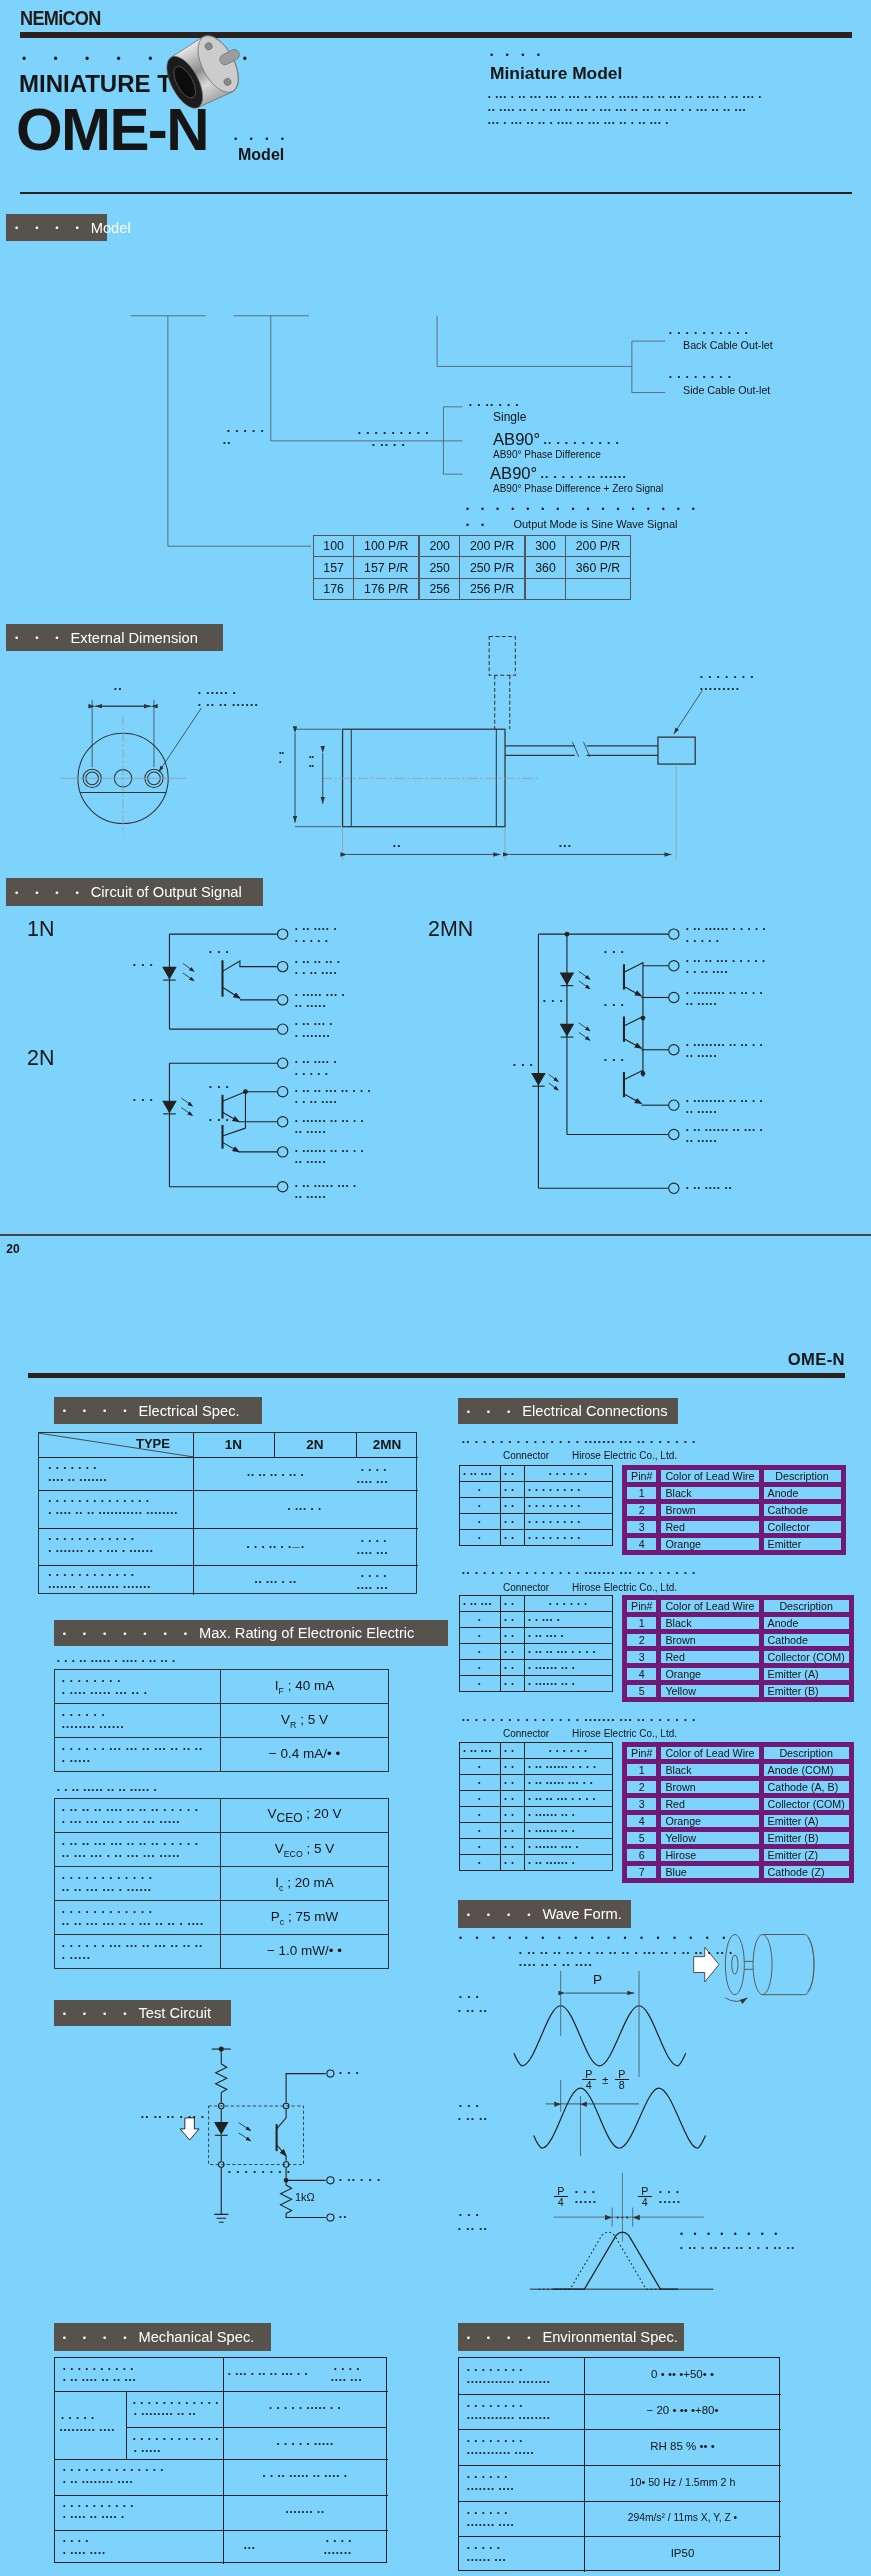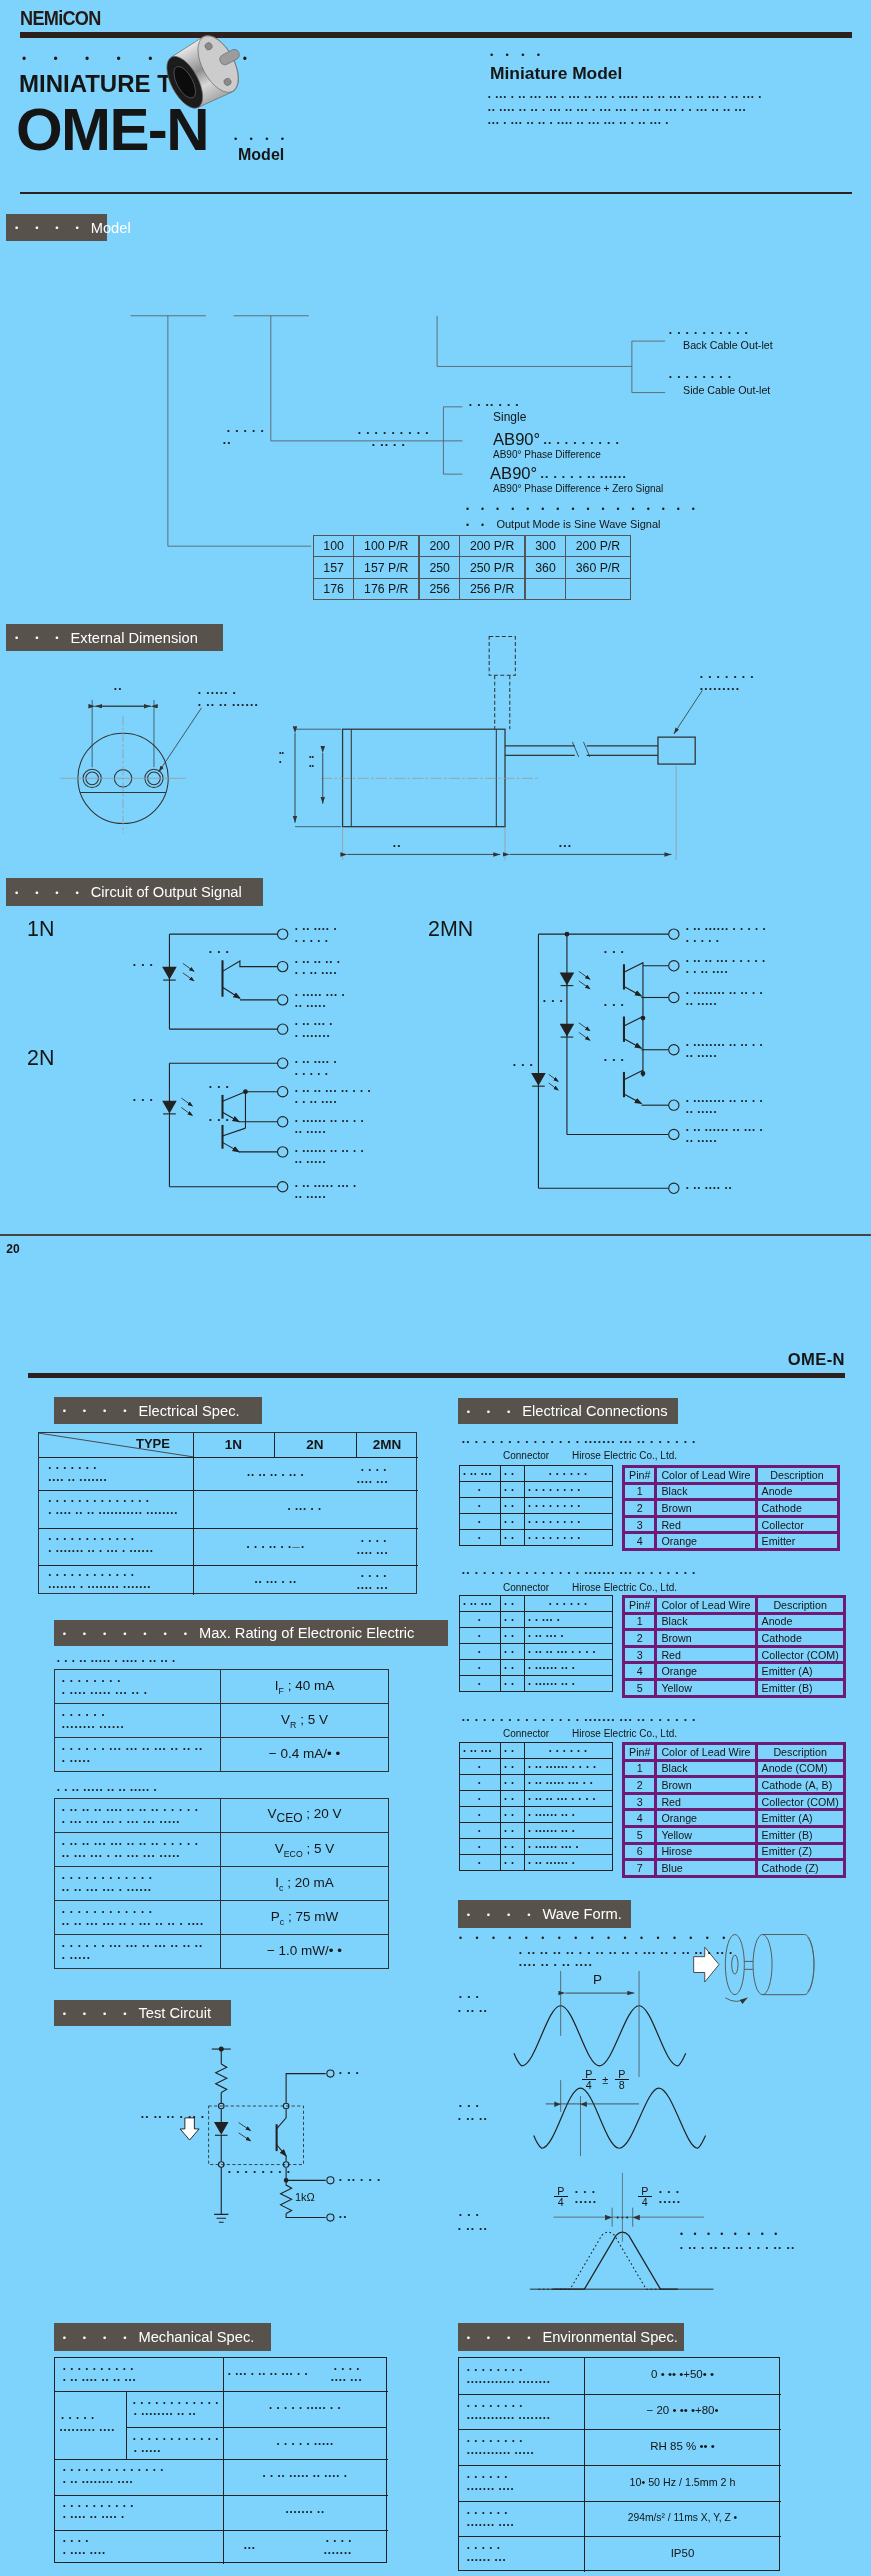--- a/index.html
+++ b/index.html
@@ -15,21 +15,21 @@
 .hdr .hl{font-size:14.7px;white-space:nowrap;margin-left:4.8px}
 .rule{background:#2c211c}
 .lbl{white-space:nowrap}
 .vd{width:6.3px;word-break:break-all;line-height:8.7px;font-size:7.1px;letter-spacing:0;color:#1a1a1a}
 table{border-collapse:collapse}
 .res td{border:1.3px solid #555;font-size:12.3px;text-align:center;height:21.4px;padding:0 3.2px;min-width:32px}
 .res td.dv{border-left:2.8px double #555}
 .mini{border:1.6px solid #222}
 .mini td{border:1px solid #222;font-size:7.1px;letter-spacing:1.3px;padding:0.8px 3.2px;white-space:nowrap;height:16px}
 .pins{border:1.6px solid #222}
-.pins th,.pins td{border:3px solid #701a75;font-weight:normal;font-size:10.7px;padding:0 4px;white-space:nowrap;height:16.6px}
+.pins th,.pins td{border:5px solid #701a75;font-weight:normal;font-size:10.7px;padding:0 4px;white-space:nowrap;height:16.6px}
 .pins th{text-align:center}
 .pins td.pn{text-align:center}
 .mr{border:1.3px solid #333}
 .mr td{border:1.1px solid #333;height:34px}
 .mr td.lb{width:166px;padding:2.4px 7.1px}
 .mr td.vl{width:168px;text-align:center;font-size:13.5px}
 .lb .dl{font-size:7.5px;letter-spacing:1.6px;white-space:nowrap;line-height:12px;color:#1a1a1a}
 .ln{position:absolute;background:#222}
 .frac{display:inline-block;vertical-align:middle;text-align:center;font-size:10.7px;line-height:10.3px;color:#151515}
 .frac .fn{display:block;border-bottom:1px solid #151515;padding:0 3.2px}
@@ -106,21 +106,21 @@
 </div>
 <div class="a lbl" style="left:493px;top:449px;font-size:10px">AB90° Phase Difference</div>
 <div class="a" style="left:490px;top:464px">
  <span class="lbl" style="font-size:16.6px">AB90°</span>
  <span class="dots">•• • • • • •• ••••••</span>
 </div>
 <div class="a lbl" style="left:493px;top:483px;font-size:10px">AB90° Phase Difference + Zero Signal</div>
 <div class="a dots" style="left:466px;top:504px;letter-spacing:4.8px;font-size:8.7px">• • • • • • • • • • • • • • • •</div>
 <div class="a" style="left:466px;top:517px">
  <span class="dots" style="letter-spacing:4.8px;font-size:8.7px">• •</span>
- <span class="lbl" style="font-size:11px;margin-left:4px">Output Mode is Sine Wave Signal</span>
+ <span class="lbl" style="font-size:11px;margin-left:21px">Output Mode is Sine Wave Signal</span>
 </div>
 
 <table class="a res" style="left:313px;top:535px;width:318px">
  <tbody>
         <tr>
   <td>100</td>
           <td>100 P/R</td>
   <td class="dv">200</td>
           <td>200 P/R</td>
   <td class="dv">300</td>

